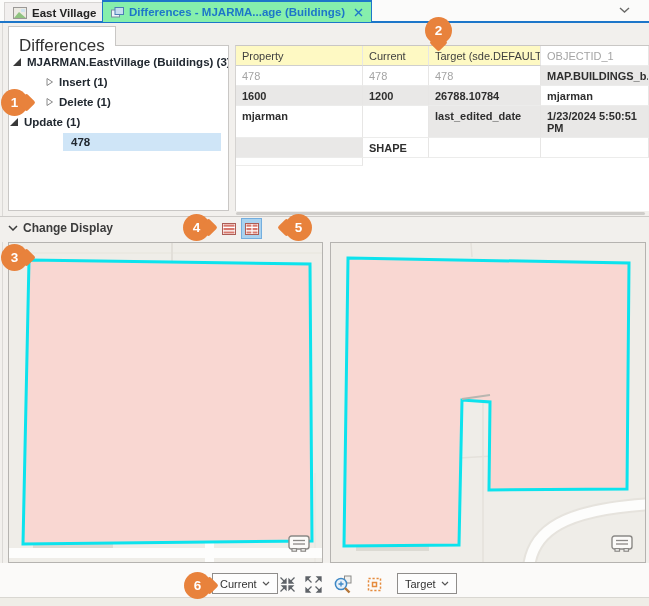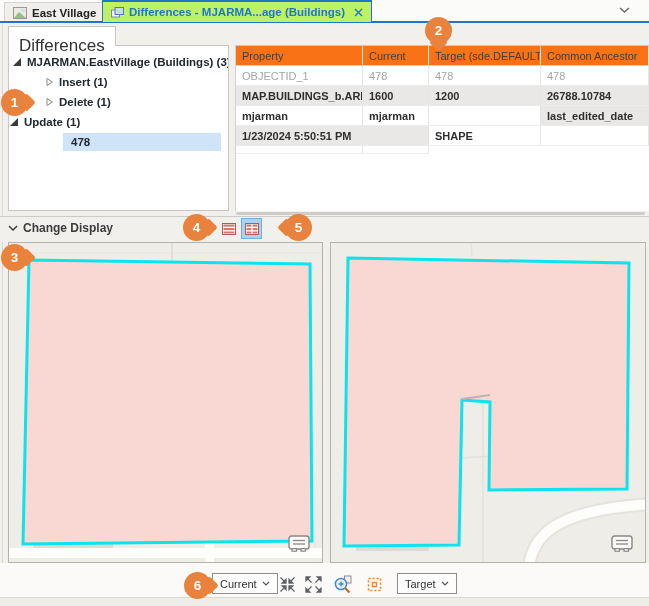--- a/index.html
+++ b/index.html
@@ -7,21 +7,21 @@
   .screen { position:relative; width:649px; height:606px; background:#f2f0ed; overflow:hidden;
             font-family:"Liberation Sans", sans-serif; }
 
   
   .tabbar { position:absolute; left:0; top:0; right:0; height:22px; background:#fbfbfa; }
   .pane-left-border { position:absolute; left:2px; top:23px; width:1px; height:574px; background:#dbd9d6; }
   .tab-underline { position:absolute; left:0; top:21px; right:0; height:2px; background:#1d76c9; z-index:3; }
   .tab { position:absolute; display:flex; align-items:center; gap:5px; font-size:11.5px; cursor:default; }
   .tab-inactive { left:4px; top:2px; height:20px; padding:0 8px; background:#f1efee;
                   border:1px solid #d6d4d2; border-bottom:none; color:#222; font-weight:600; }
-  .tab-active { left:102px; top:0; height:22px; padding:0 8px; background:#bef264; z-index:4;
+  .tab-active { left:102px; top:0; height:22px; padding:0 8px; background:#86efac; z-index:4;
                 border:1px solid #1d76c9; border-top:2px solid #1d76c9; border-bottom:none;
                 color:#1d76c9; font-weight:600; }
   .tab-close { display:inline-flex; margin-left:4px; }
   .top-chevron { position:absolute; left:616px; top:3px; width:16px; height:14px; display:flex;
                  align-items:center; justify-content:center; }
 
   
   .subtab { position:absolute; left:8px; top:26px; height:20px; line-height:19px; padding:9px 10px;
             background:#fff; border:1px solid #c9c7c5; border-bottom:none; font-size:17px;
             color:#333; z-index:2; }
@@ -35,21 +35,21 @@
   .trow-selected { height:18px; margin:1px 7px 1px 54px; background:#cfe5f7; padding-left:8px;
                    display:flex; align-items:center; font-size:11.5px; font-weight:700; color:#212830; }
 
   
   .table-panel { position:absolute; left:235px; top:45px; width:414px; height:166px; background:#fff;
                  border-top:1px solid #c9c7c5; border-left:1px solid #d5d3d1; overflow:hidden; }
   .tbl { display:grid; grid-template-columns:127px 66px 112px 1fr; }
   .cell { padding:3.5px 6px; font-size:11px; border-right:1px solid #e7e6e5; white-space:nowrap;
           overflow:hidden; color:#2e2e2e; }
   .cell.wrap { white-space:normal; }
-  .hcell { background:#f97316; color:#3f3f3f; border-bottom:1px solid #cfcfce; font-weight:400; }
+  .hcell { background:#fef9c3; color:#3f3f3f; border-bottom:1px solid #cfcfce; font-weight:400; }
   .rcell { border-bottom:1px solid #ececeb; }
   .muted { color:#a4a4a4; font-weight:400; }
   .strong { font-weight:700; }
   .striped { background:#e9e8e7; }
   .hscrollbar { position:absolute; left:236px; top:212px; width:409px; height:3px; background:#cfcdca;
                 border-radius:2px; }
 
   
   .change-bar { position:absolute; left:0; top:216px; right:0; height:26px; background:#f2f0ed;
                 border-top:1px solid #cdcbc8; }
@@ -155,21 +155,20 @@
     <div class="trow-selected">
       <span>478</span>
     </div>
   </div>
 
   <div class="table-panel">
     <div class="tbl">
       <div class="cell hcell">Property</div>
       <div class="cell hcell">Current</div>
       <div class="cell hcell">Target (sde.DEFAULT)</div>
-      <div class="cell hcell">Common Ancestor</div>
 
       <div class="cell rcell muted">OBJECTID_1</div>
       <div class="cell rcell muted">478</div>
       <div class="cell rcell muted">478</div>
       <div class="cell rcell muted">478</div>
 
       <div class="cell rcell strong striped">MAP.BUILDINGS_b.AREA</div>
       <div class="cell rcell strong striped">1600</div>
       <div class="cell rcell strong striped">1200</div>
       <div class="cell rcell strong striped">26788.10784</div>

